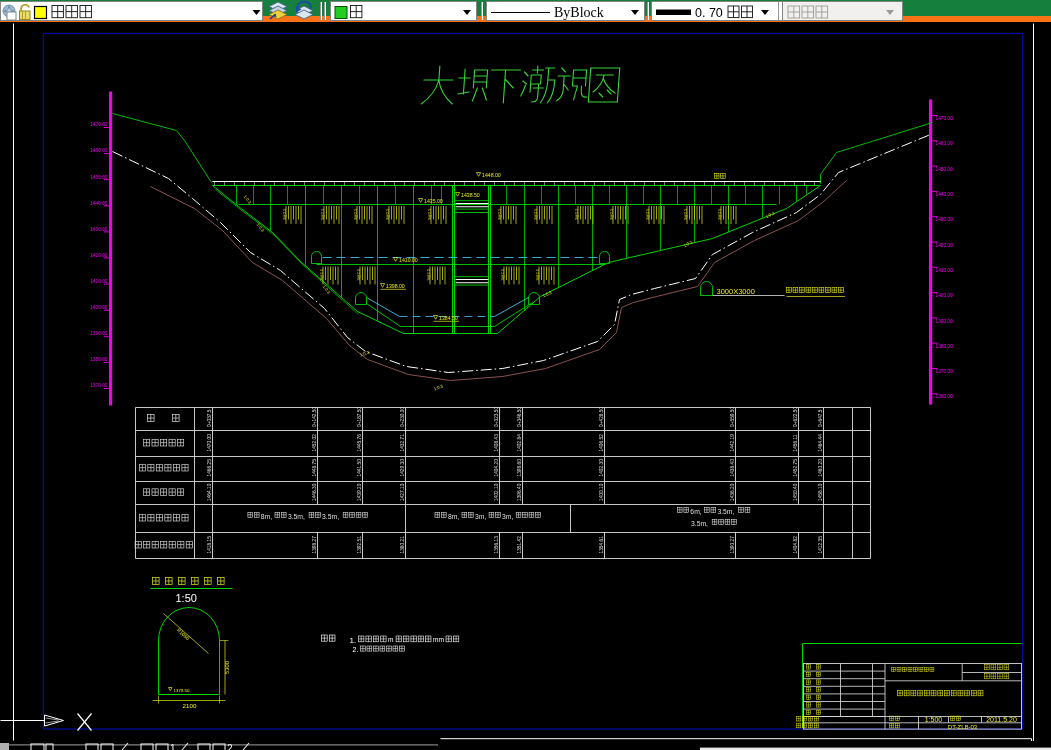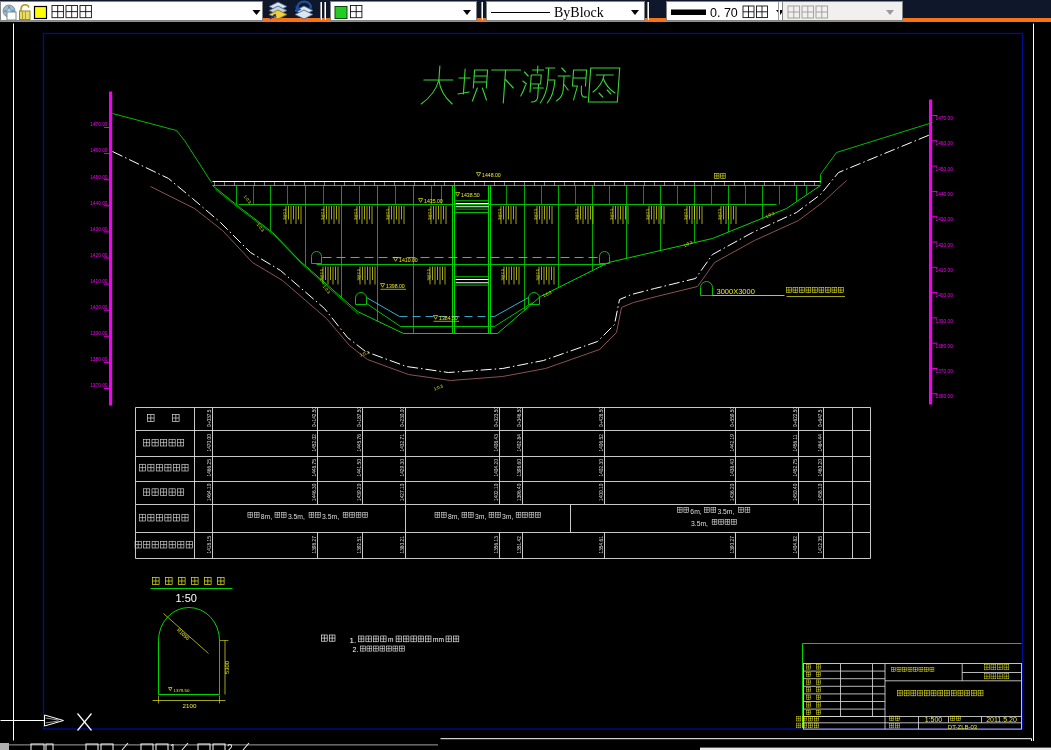--- a/index.html
+++ b/index.html
@@ -1,15 +1,15 @@
 <!DOCTYPE html>
 <html><head><meta charset="utf-8"><style>
 *{margin:0;padding:0;box-sizing:border-box}
 html,body{width:1051px;height:750px;overflow:hidden;background:#000}
-#tb{position:absolute;left:0;top:0;width:1051px;height:22px;background:#0f172a;border-bottom:4px solid #f97316;z-index:5}
+#tb{position:absolute;left:0;top:0;width:1051px;height:22px;background:#15803d;border-bottom:6px solid #f97316;z-index:5}
 .combo{position:absolute;top:1px;height:20px;background:#fff;border:1px solid #848484}
 .combo.dis{background:#f1f0ee}
 .sep{position:absolute;top:2px;height:18px;width:2px;border-left:1px solid #9a9a9a;border-right:1px solid #fff}
 #cv{position:absolute;left:0;top:0;z-index:1}
 #tabs{position:absolute;left:0;top:741px;width:1051px;height:9px;z-index:6;overflow:hidden}
 </style></head>
 <body>
 <div id="tb">
  <div class="combo" style="left:0;width:263px">
   <svg width="263" height="20" style="position:absolute;left:0;top:0">
@@ -71,21 +71,21 @@
  </div>
  <div class="sep" style="left:481px"></div>
  <div class="combo" style="left:486px;width:159px">
   <svg width="159" height="20" style="position:absolute;left:0;top:0">
    <line x1="4" y1="10.5" x2="63" y2="10.5" stroke="#000" stroke-width="1.2"></line>
    <text x="67" y="15" font-family="Liberation Serif, serif" font-size="14">ByBlock</text>
    <polygon points="144,8 152,8 148,13" fill="#000"></polygon>
   </svg>
  </div>
  <div class="sep" style="left:647px"></div>
- <div class="combo" style="left:666px;width:132px">
+ <div class="combo" style="left:651px;width:132px">
   <svg width="124" height="20" style="position:absolute;left:0;top:0">
    <rect x="4" y="7.5" width="35" height="5.5" fill="#000"></rect>
    <text x="43" y="15" font-family="Liberation Sans" font-size="12.5">0. 70</text>
    <g stroke="#111" stroke-width="0.9" fill="none">
     <rect x="76" y="4" width="11" height="11.6"></rect>
           <line x1="76" y1="9.8" x2="87" y2="9.8"></line>
           <line x1="81.5" y1="4" x2="81.5" y2="15.6"></line>
     <rect x="89.5" y="4" width="11" height="11.6"></rect>
           <line x1="89.5" y1="9.8" x2="100.5" y2="9.8"></line>
           <line x1="95" y1="4" x2="95" y2="15.6"></line>

